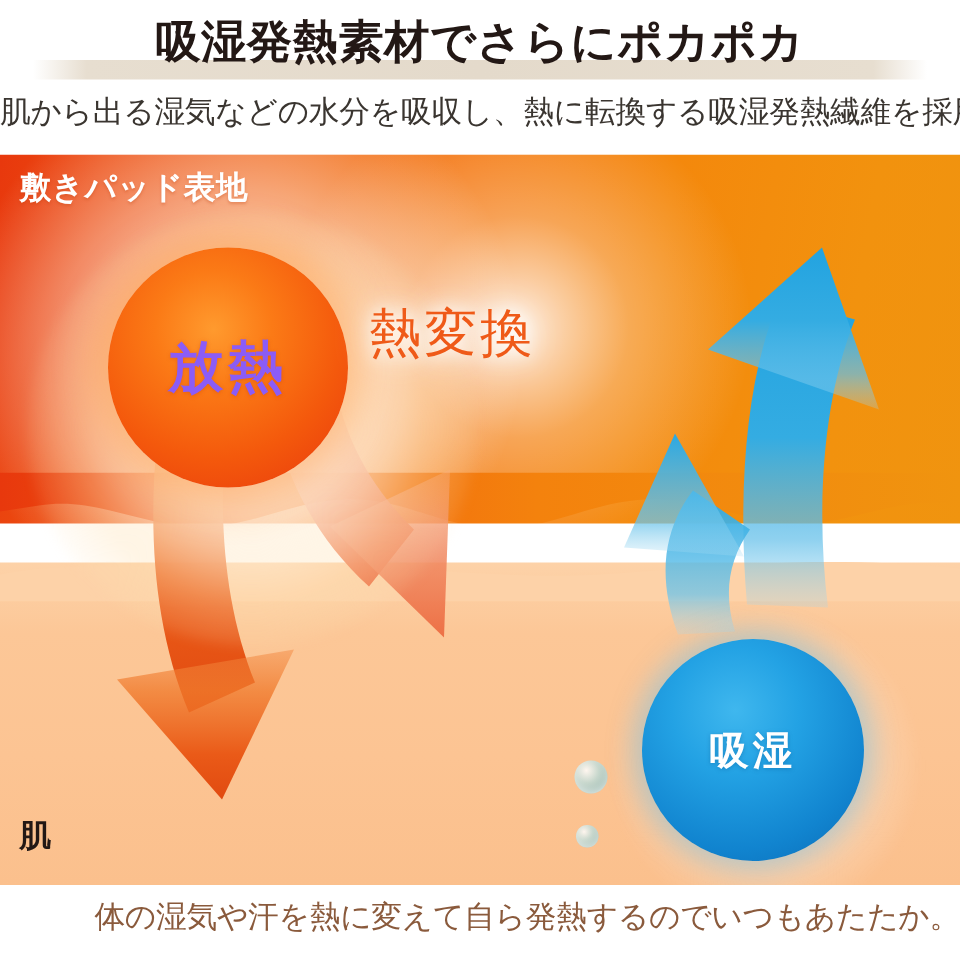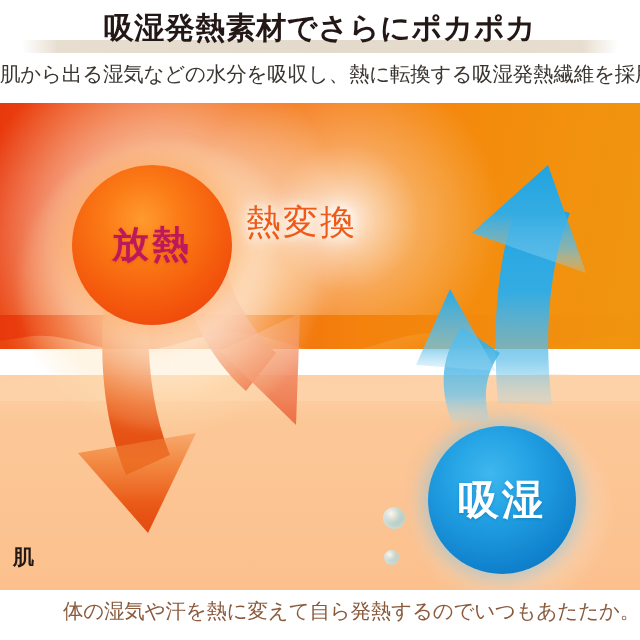--- a/index.html
+++ b/index.html
@@ -58,21 +58,21 @@
     filter:blur(4px);
   }
   .heat-circle{
     position:absolute;left:72px;top:62px;width:160px;height:160px;border-radius:50%;
     background:radial-gradient(circle at 44% 34%, #ff9a2e 0%, #fb7a16 28%, #f4590c 62%, #e8380d 100%);
     box-shadow:0 0 26px 10px rgba(255,140,40,.45);
   }
   .heat-label{
     position:absolute;left:72px;top:62px;width:160px;height:160px;
     display:flex;align-items:center;justify-content:center;
-    color:#be185d;font-size:37px;font-weight:bold;letter-spacing:3px;
+    color:#8b5cf6;font-size:37px;font-weight:bold;letter-spacing:3px;
     text-shadow:0 1px 3px rgba(200,60,0,.35);
   }
   .convert-label{
     position:absolute;left:246px;top:96px;
     font-size:35px;font-weight:normal;color:#ef5a18;letter-spacing:2px;white-space:nowrap;
     text-shadow:0 0 10px #ffffff,0 0 18px #ffffff,0 0 26px rgba(255,255,255,.9);
   }
   .pad-caption{
     position:absolute;left:13px;top:8px;
     font-size:21px;font-weight:bold;color:#ffffff;letter-spacing:0.5px;white-space:nowrap;
@@ -90,21 +90,21 @@
     filter:blur(3px);
   }
   .moist-circle{
     position:absolute;left:428px;top:323px;width:148px;height:148px;border-radius:50%;
     background:radial-gradient(circle at 42% 32%, #3fb7ee 0%, #23a2e4 32%, #1184cf 70%, #0a6ab5 100%);
     box-shadow:0 0 18px 6px rgba(60,175,235,.35);
   }
   .moist-label{
     position:absolute;left:428px;top:323px;width:148px;height:148px;
     display:flex;align-items:center;justify-content:center;
-    color:#ffffff;font-size:41px;font-weight:bold;letter-spacing:3px;
+    color:#ffffff;font-size:26px;font-weight:bold;letter-spacing:3px;
     text-shadow:0 1px 3px rgba(10,80,140,.35);
   }
   .bubble{
     position:absolute;border-radius:50%;
     background:radial-gradient(circle at 36% 30%, rgba(255,255,255,.85) 0%, rgba(170,225,235,.65) 40%, rgba(95,190,215,.55) 72%, rgba(70,170,200,.30) 100%);
     box-shadow:inset 0 -2px 5px rgba(255,255,255,.55);
   }
 
   
   .footer{position:absolute;left:0;top:590px;width:640px;height:50px;background:#ffffff;}
@@ -193,20 +193,21 @@
       <path d="M452,320 C438,282 442,250 462,224 L500,250 C486,270 482,292 490,318 Z" fill="url(#barrow2)"></path>
       <path d="M416,262 L496,268 L450,186 Z" fill="url(#barrow2)"></path>
     </svg>
 
     <div class="heat-glow"></div>
     <div class="heat-circle"></div>
     <div class="heat-label">放熱</div>
 
     <div class="convert-label">熱変換</div>
 
+    <div class="pad-caption">敷きパッド表地</div>
 
     <div class="bubble" style="left:383px;top:404px;width:22px;height:22px;"></div>
     <div class="bubble" style="left:384px;top:447px;width:15px;height:15px;"></div>
     <div class="bubble" style="left:536px;top:412px;width:19px;height:19px;"></div>
 
     <div class="moist-glow"></div>
     <div class="moist-circle"></div>
     <div class="moist-label">吸湿</div>
 
     <div class="skin-caption">肌</div>

